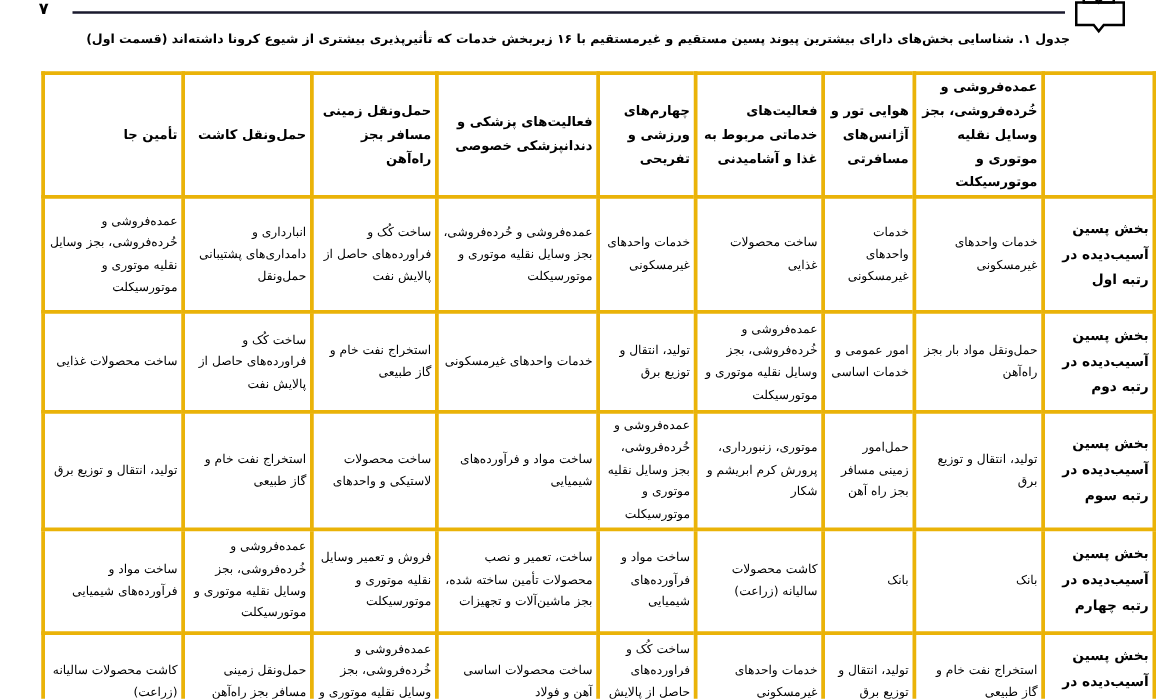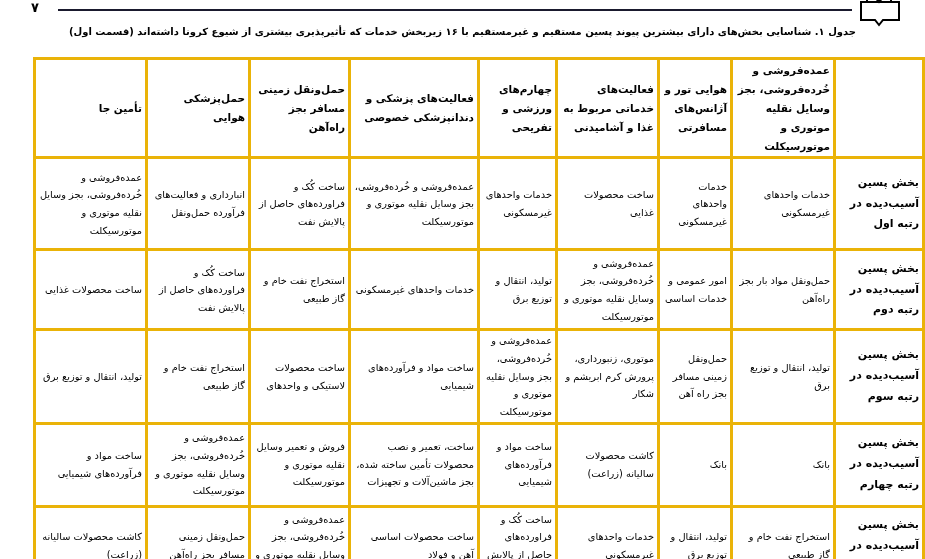--- a/index.html
+++ b/index.html
@@ -65,51 +65,51 @@
     </colgroup>
     <thead>
       <tr style="height:80px">
         <th></th>
         <th>عمده‌فروشی و خُرده‌فروشی، بجز وسایل نقلیه موتوری و موتورسیکلت</th>
         <th>هوایی تور و آژانس‌های مسافرتی</th>
         <th>فعالیت‌های خدماتی مربوط به غذا و آشامیدنی</th>
         <th>چهارم‌های ورزشی و تفریحی</th>
         <th>فعالیت‌های پزشکی و دندانپزشکی خصوصی</th>
         <th>حمل‌ونقل زمینی مسافر بجز راه‌آهن</th>
-        <th>حمل‌پزشکی هوایی</th>
+        <th>حمل‌ونقل کاشت</th>
         <th>تأمین جا</th>
       </tr>
     </thead>
     <tbody>
       <tr style="height:92px">
         <td class="row-label">بخش پسین آسیب‌دیده در رتبه اول</td>
         <td>خدمات واحدهای غیرمسکونی</td>
         <td>خدمات واحدهای غیرمسکونی</td>
         <td>ساخت محصولات غذایی</td>
         <td>خدمات واحدهای غیرمسکونی</td>
         <td>عمده‌فروشی و خُرده‌فروشی، بجز وسایل نقلیه موتوری و موتورسیکلت</td>
         <td>ساخت کُک و فراورده‌های حاصل از پالایش نفت</td>
-        <td>انبارداری و فعالیت‌های فرآورده حمل‌ونقل</td>
+        <td>انبارداری و دامداری‌های پشتیبانی حمل‌ونقل</td>
         <td>عمده‌فروشی و خُرده‌فروشی، بجز وسایل نقلیه موتوری و موتورسیکلت</td>
       </tr>
       <tr style="height:80px">
         <td class="row-label">بخش پسین آسیب‌دیده در رتبه دوم</td>
         <td>حمل‌ونقل مواد بار بجز راه‌آهن</td>
         <td>امور عمومی و خدمات اساسی</td>
         <td>عمده‌فروشی و خُرده‌فروشی، بجز وسایل نقلیه موتوری و موتورسیکلت</td>
         <td>تولید، انتقال و توزیع برق</td>
         <td>خدمات واحدهای غیرمسکونی</td>
         <td>استخراج نفت خام و گاز طبیعی</td>
         <td>ساخت کُک و فراورده‌های حاصل از پالایش نفت</td>
         <td>ساخت محصولات غذایی</td>
       </tr>
       <tr style="height:80px">
         <td class="row-label">بخش پسین آسیب‌دیده در رتبه سوم</td>
         <td>تولید، انتقال و توزیع برق</td>
-        <td>حمل‌ونقل زمینی مسافر بجز راه آهن</td>
+        <td>حمل‌امور زمینی مسافر بجز راه آهن</td>
         <td>موتوری، زنبورداری، پرورش کرم ابریشم و شکار</td>
         <td>عمده‌فروشی و خُرده‌فروشی، بجز وسایل نقلیه موتوری و موتورسیکلت</td>
         <td>ساخت مواد و فرآورده‌های شیمیایی</td>
         <td>ساخت محصولات لاستیکی و واحدهای</td>
         <td>استخراج نفت خام و گاز طبیعی</td>
         <td>تولید، انتقال و توزیع برق</td>
       </tr>
       <tr style="height:83px">
         <td class="row-label">بخش پسین آسیب‌دیده در رتبه چهارم</td>
         <td>بانک</td>

